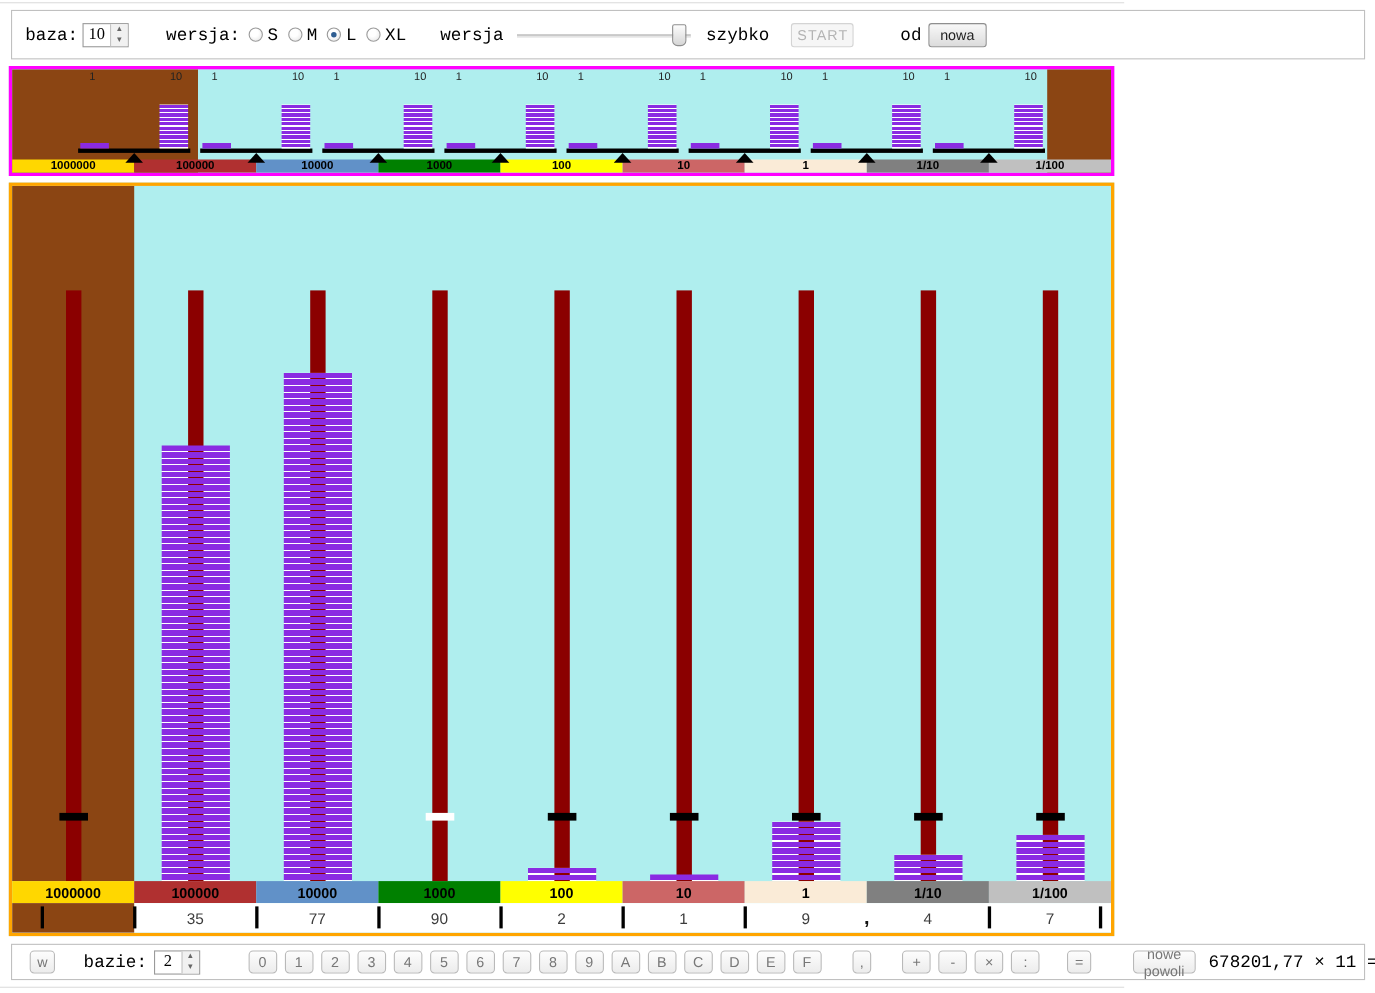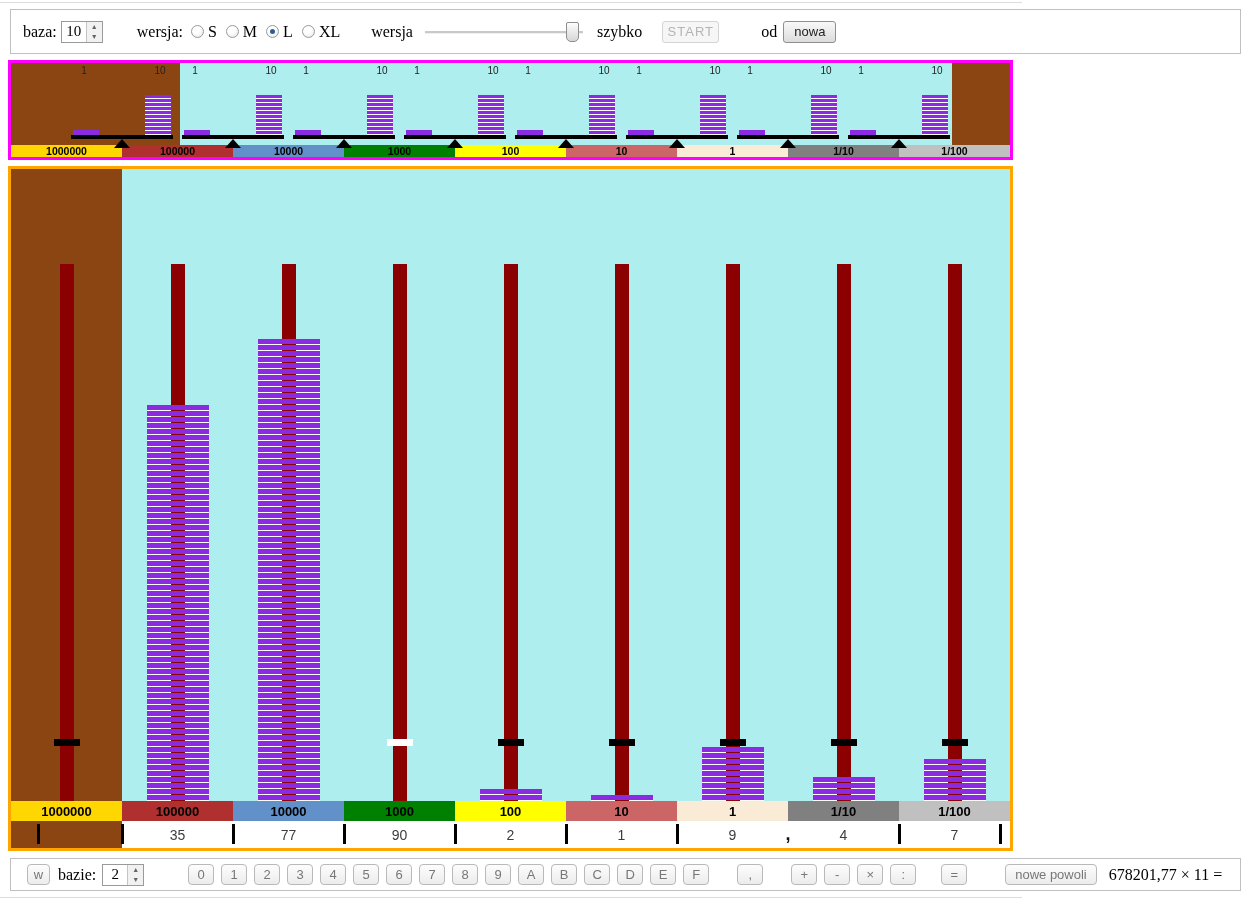--- a/index.html
+++ b/index.html
@@ -2,21 +2,21 @@
 <html><head>
 <meta charset="utf-8">
 <style>
   html,body { margin:0; padding:0; }
   body {
     width:1250px; height:903px; position:relative; overflow:hidden;
     background:#ffffff; font-family:"Liberation Sans", sans-serif;
     --mini-border:#FF00FF; --main-border:#FFA500; --wood:#8B4513;
     --felt:#AFEEEE; --rod:#8B0000; --bead:#8A2BE2;
   }
-  .serif { font-family:Liberation Serif, serif; }
+  .serif { font-family:Liberation Mono, monospace; }
   .hairline { position:absolute; left:0; width:1022px; height:1px; background:#dcdcdc; }
 
   
   .toolbar { position:absolute; left:10px; width:1231px; background:#fff;
              border:1px solid #c0c0c0; box-sizing:border-box;
              display:flex; align-items:center; }
   #top-toolbar { top:9px; height:45px; }
   #bottom-toolbar { top:858px; height:33px; }
 
   .lbl { font-size:16px; color:#000; white-space:nowrap; }
@@ -297,21 +297,21 @@
         <div class="dec-comma" style="left: 769px;">,</div>
         <div class="tick" style="left: 887px;"></div>
         <div class="tick" style="left: 26px;"></div>
         <div class="tick" style="left: 988px;"></div>
       </div>
   </div>
 </div>
 
 <div class="toolbar" id="bottom-toolbar">
   <button class="key" style="margin-left:16px; width:23px;">w</button>
-  <span class="lbl serif" style="margin-left:8px">bazie:</span>
+  <span class="lbl serif" style="margin-left:26px">bazie:</span>
   <span class="spin" style="margin-left:6px">
     <span class="val">2</span>
     <span class="arrows">
         <i>▲</i>
         <i>▼</i>
       </span>
   </span>
   <span class="keyrow" id="digit-buttons" style="margin-left:44px">
       <button class="key">0</button>
       <button class="key">1</button>

